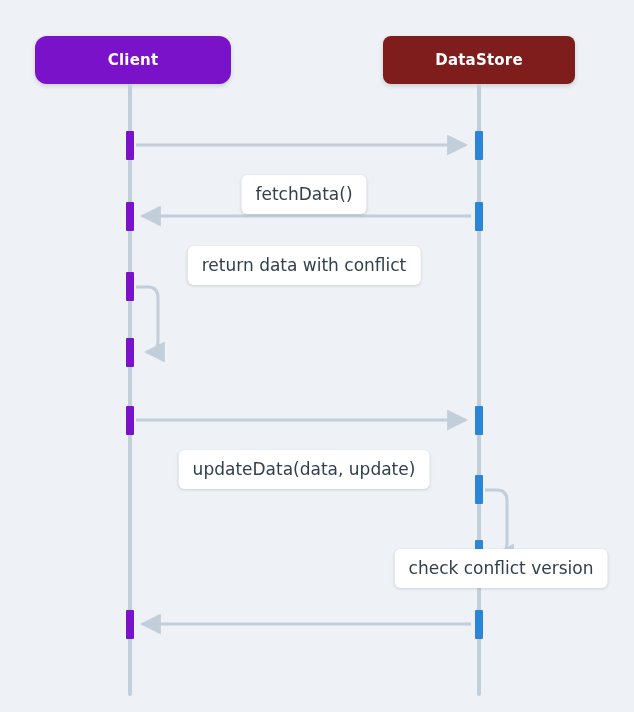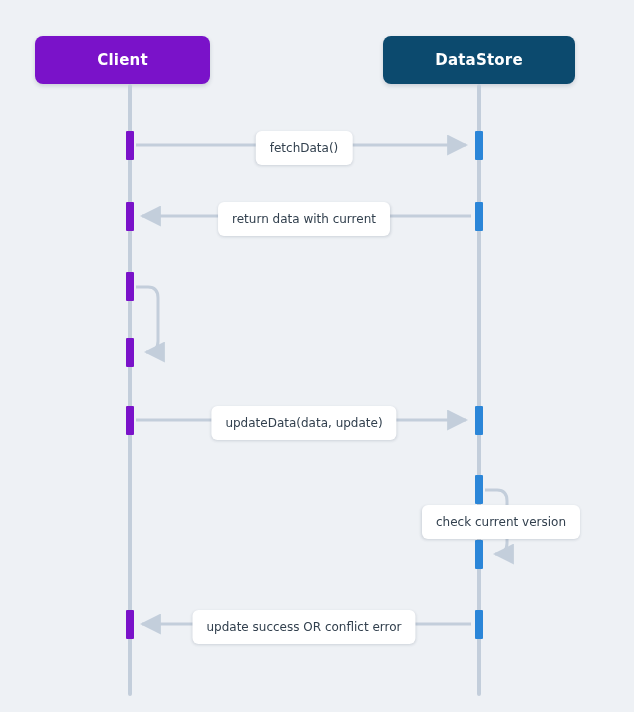--- a/index.html
+++ b/index.html
@@ -29,28 +29,29 @@
     color: #ffffff;
     font-size: 15px;
     font-weight: bold;
     letter-spacing: 0.2px;
     box-shadow: 0 2px 4px rgba(40, 55, 75, 0.18);
     box-sizing: border-box;
   }
   .participant-client {
     left: 35px;
     top: 36px;
-    width: 175px;
+    width: 196px;
     background: #7a12c9;
+    border-radius: 12px;
   }
   .participant-store {
     left: 383px;
     top: 36px;
     width: 192px;
-    background: #0c4a6e;
+    background: #7f1d1d;
   }
   
   .lifeline {
     position: absolute;
     top: 84px;
     width: 4px;
     height: 612px;
     background: #c3cedb;
     border-radius: 2px;
   }
@@ -75,26 +76,27 @@
     height: 712px;
     pointer-events: none;
   }
   
   .msg-label {
     position: absolute;
     background: #ffffff;
     border-radius: 6px;
     box-shadow: 0 1px 3px rgba(40, 55, 75, 0.16);
     color: #32404e;
-    font-size: 12px;
+    font-size: 17px;
     line-height: 1;
     padding: 11px 14px;
     white-space: nowrap;
     transform: translateX(-50%);
     box-sizing: border-box;
+    margin-top: 44px;
   }
 </style>
 </head>
 <body>
 
 <div id="diagram">
 
   <div class="participant participant-client">
     <span>Client</span>
   </div>
@@ -141,29 +143,26 @@
     <path d="M 485 490 L 497 490 Q 507 490 507 501 L 507 543 Q 507 554 497 554 L 495 554" fill="none" stroke="#c3cedb" stroke-width="3" marker-end="url(#arrow-l)"></path>
 
     <line x1="471" y1="624" x2="142" y2="624" stroke="#c3cedb" stroke-width="3" marker-end="url(#arrow-l)"></line>
   </svg>
 
   <div class="msg-label" style="left:304px;top:131px">
     <span>fetchData()</span>
   </div>
 
   <div class="msg-label" style="left:304px;top:202px">
-    <span>return data with current</span>
+    <span>return data with conflict</span>
   </div>
 
 
   <div class="msg-label" style="left:304px;top:406px">
     <span>updateData(data, update)</span>
   </div>
 
   <div class="msg-label" style="left:501px;top:505px">
-    <span>check current version</span>
+    <span>check conflict version</span>
   </div>
 
-  <div class="msg-label" style="left:304px;top:610px">
-    <span>update success OR conflict error</span>
-  </div>
 
 </div>
 
 </body></html>

